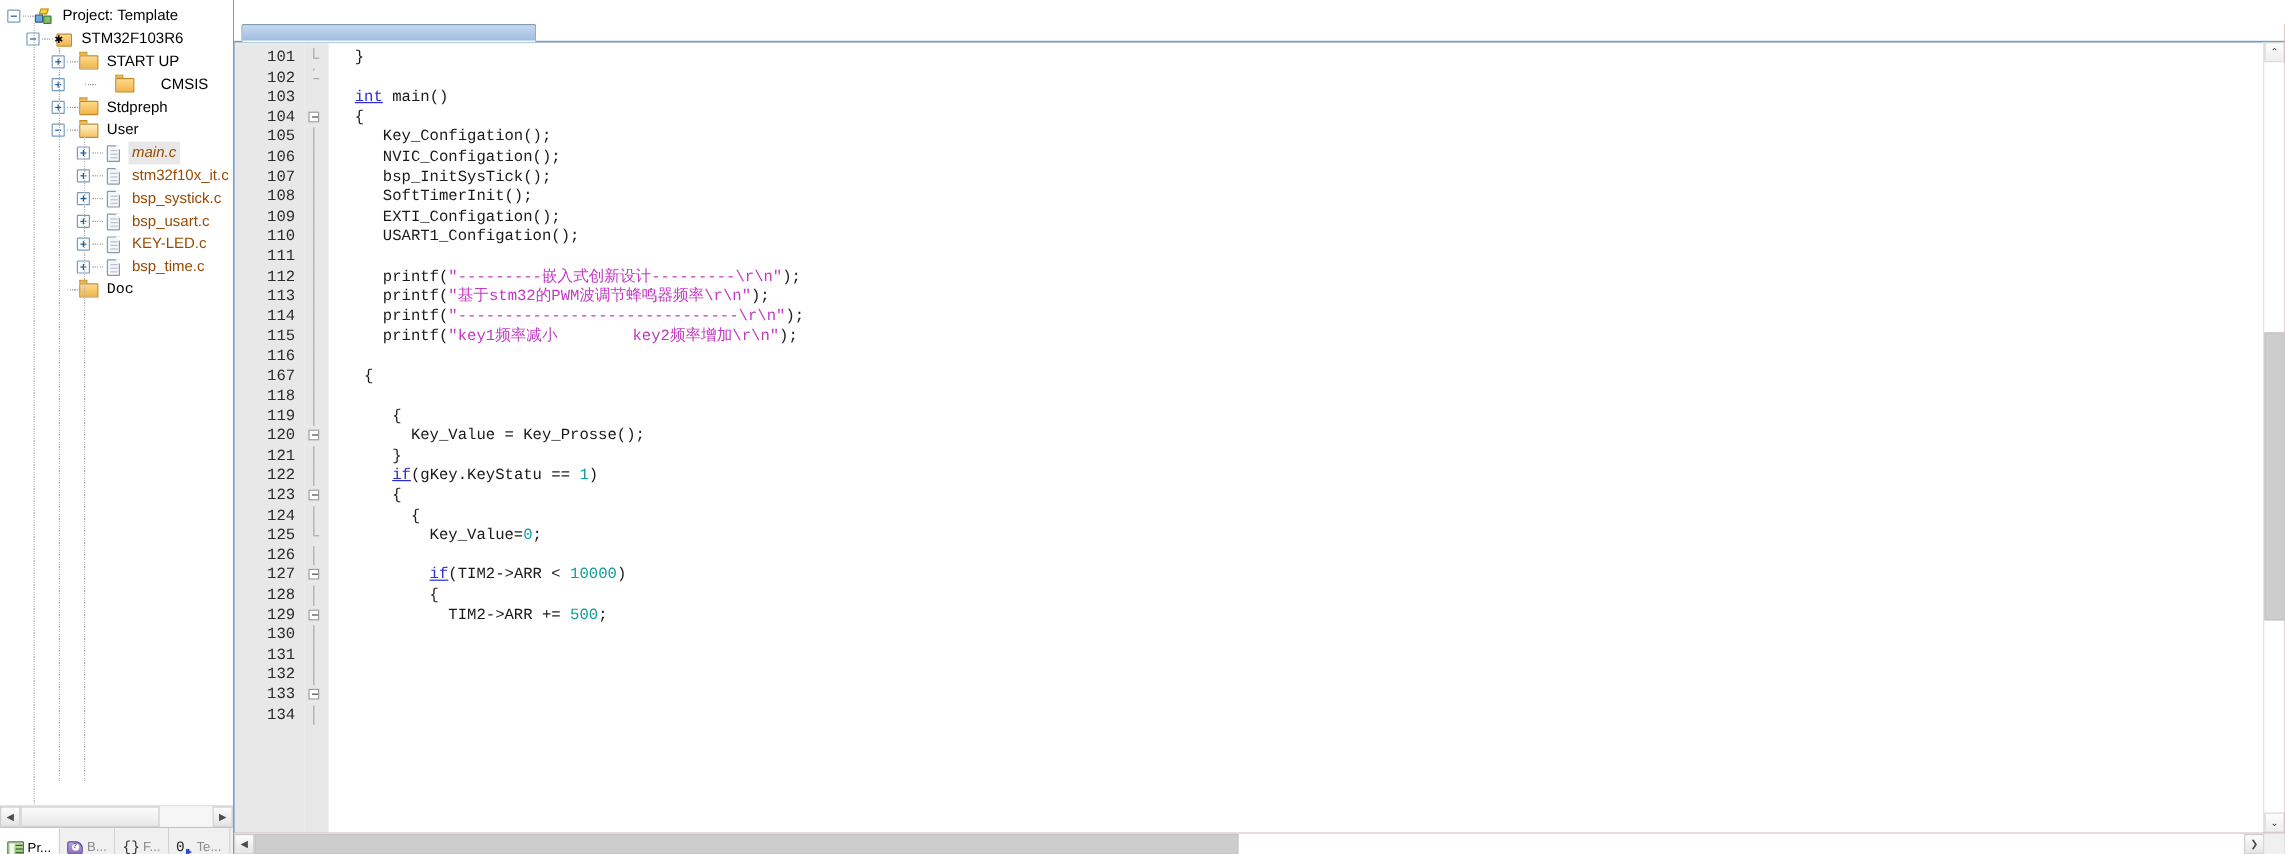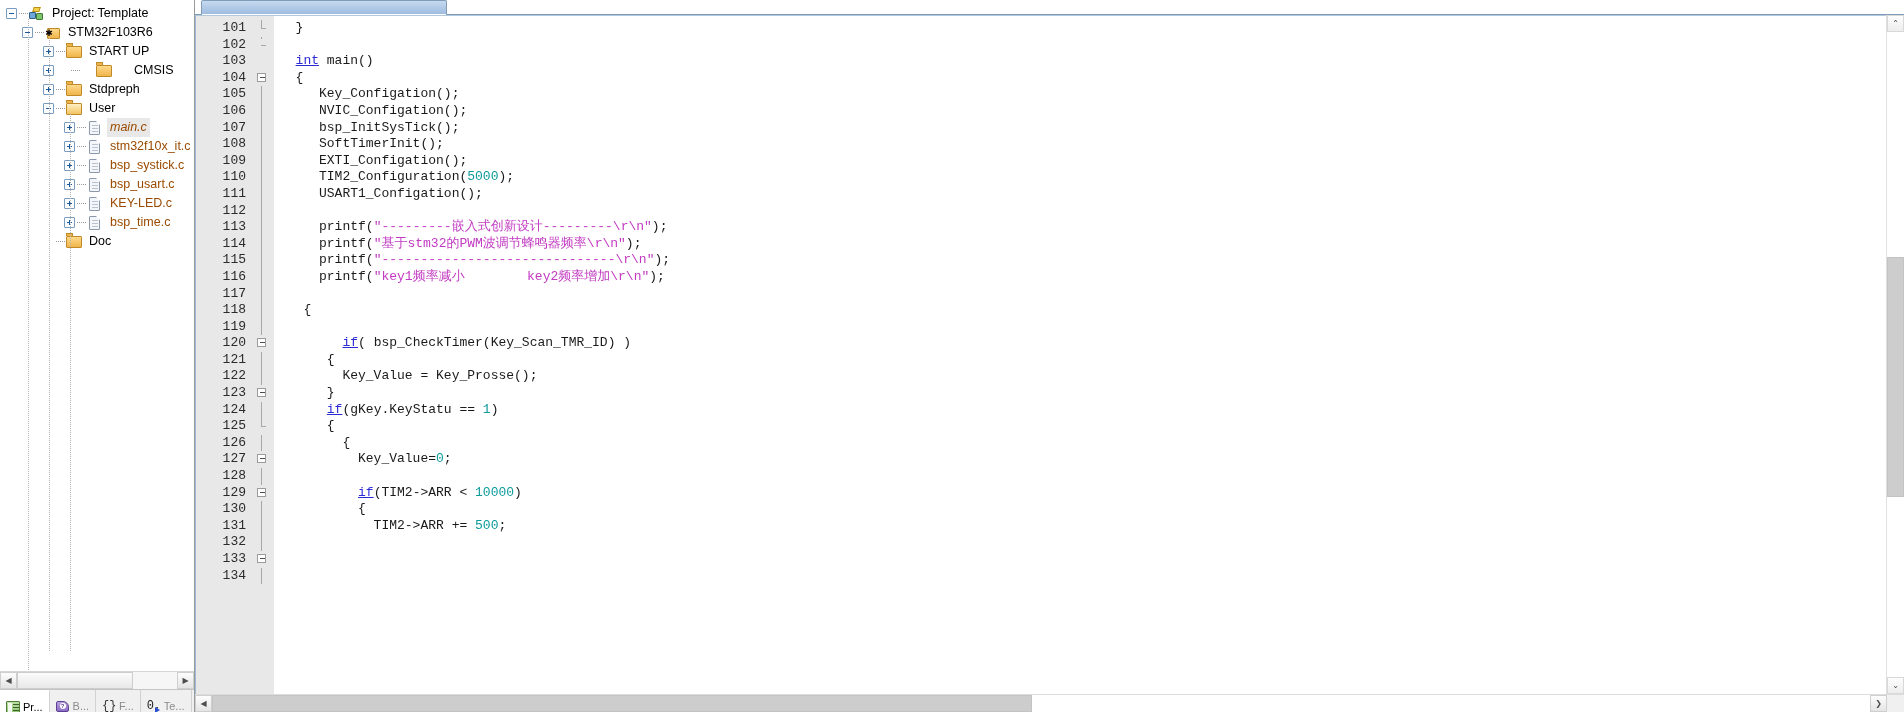--- a/index.html
+++ b/index.html
@@ -161,21 +161,21 @@
     font-size:12px;color:#333;line-height:13px;text-align:center;}
 
   .ti-tmpl{font-family:"Liberation Mono","DejaVu Sans Mono",monospace;
     font-size:12px;color:#222;line-height:13px;position:relative;}
   .ti-tmpl::after{content:"";position:absolute;left:8px;top:7px;
     border-left:5px solid #2b4fd1;border-top:3px solid transparent;
     border-bottom:3px solid transparent;}
 
   
   .editor-pane{flex:1 1 auto;display:flex;flex-direction:column;min-width:0;
-    background:#7f1d1d;position:relative;}
+    background:#7f1d1d;position:relative;margin-top:20px;}
 
   .doc-tabrow{
     height:14px;flex:0 0 auto;position:relative;
     background:#ffffff;border-bottom:1px solid #7f9db9;
   }
   .doc-tabrow .tabshape{
     position:absolute;left:6px;top:0;width:246px;height:14px;
     background:linear-gradient(#c6d9ef,#9fbce0);
     border:1px solid #7f9db9;border-bottom:none;box-sizing:border-box;
     border-radius:2px 2px 0 0;
@@ -376,21 +376,21 @@
             <div class="hit" style="margin-left: 64px;">
               <span class="exp plus"></span>
               <span class="dots"></span>
               <span class="ico">
                 <span class="ico-file" style="display: block;"></span>
               </span>
               <span class="tlabel code">bsp_time.c</span>
             </div>
           </div>
           <div class="tnode">
-            <div class="hit" style="margin-left: 43px;">
+            <div class="hit" style="margin-left: 43px; font-family: Liberation Mono, monospace;">
               <span class="exp none"></span>
               <span class="dots"></span>
               <span class="ico">
                 <span class="ico-folder" style="display: block;"></span>
               </span>
               <span class="tlabel">Doc</span>
             </div>
           </div>
           <div class="vline" style="left: 28px; top: 19px; bottom: 0px;"></div>
           <div class="vline" style="left: 49px; top: 38px; bottom: 20px;"></div>
@@ -445,21 +445,21 @@
               <div class="gl">107</div>
               <div class="gl">108</div>
               <div class="gl">109</div>
               <div class="gl">110</div>
               <div class="gl">111</div>
               <div class="gl">112</div>
               <div class="gl">113</div>
               <div class="gl">114</div>
               <div class="gl">115</div>
               <div class="gl">116</div>
-              <div class="gl">117</div>
+              <div class="gl">167</div>
               <div class="gl">118</div>
               <div class="gl">119</div>
               <div class="gl">120</div>
               <div class="gl">121</div>
               <div class="gl">122</div>
               <div class="gl">123</div>
               <div class="gl">124</div>
               <div class="gl">125</div>
               <div class="gl">126</div>
               <div class="gl">127</div>
@@ -576,31 +576,29 @@
           <div class="codecol" id="codecol">
               <div class="cl"><span>  }</span></div>
               <div class="cl">&nbsp;</div>
               <div class="cl"><span>  </span><span class="kwu">int</span><span> main()</span></div>
               <div class="cl"><span>  {</span></div>
               <div class="cl"><span>     Key_Configation();</span></div>
               <div class="cl"><span>     NVIC_Configation();</span></div>
               <div class="cl"><span>     bsp_InitSysTick();</span></div>
               <div class="cl"><span>     SoftTimerInit();</span></div>
               <div class="cl"><span>     EXTI_Configation();</span></div>
-              <div class="cl"><span>     TIM2_Configuration(</span><span class="num">5000</span><span>);</span></div>
               <div class="cl"><span>     USART1_Configation();</span></div>
               <div class="cl">&nbsp;</div>
               <div class="cl"><span>     printf(</span><span class="str">"---------嵌入式创新设计---------\r\n"</span><span>);</span></div>
               <div class="cl"><span>     printf(</span><span class="str">"基于stm32的PWM波调节蜂鸣器频率\r\n"</span><span>);</span></div>
               <div class="cl"><span>     printf(</span><span class="str">"------------------------------\r\n"</span><span>);</span></div>
               <div class="cl"><span>     printf(</span><span class="str">"key1频率减小        key2频率增加\r\n"</span><span>);</span></div>
               <div class="cl">&nbsp;</div>
               <div class="cl"><span>   {</span></div>
               <div class="cl">&nbsp;</div>
-              <div class="cl"><span>        </span><span class="kwu">if</span><span>( bsp_CheckTimer(Key_Scan_TMR_ID) )</span></div>
               <div class="cl"><span>      {</span></div>
               <div class="cl"><span>        Key_Value = Key_Prosse();</span></div>
               <div class="cl"><span>      }</span></div>
               <div class="cl"><span>      </span><span class="kwu">if</span><span>(gKey.KeyStatu == </span><span class="num">1</span><span>)</span></div>
               <div class="cl"><span>      {</span></div>
               <div class="cl"><span>        {</span></div>
               <div class="cl"><span>          Key_Value=</span><span class="num">0</span><span>;</span></div>
               <div class="cl">&nbsp;</div>
               <div class="cl"><span>          </span><span class="kwu">if</span><span>(TIM2-&gt;ARR &lt; </span><span class="num">10000</span><span>)</span></div>
               <div class="cl"><span>          {</span></div>

